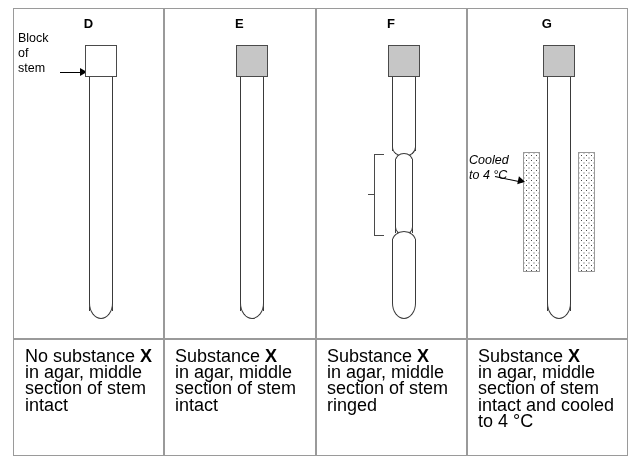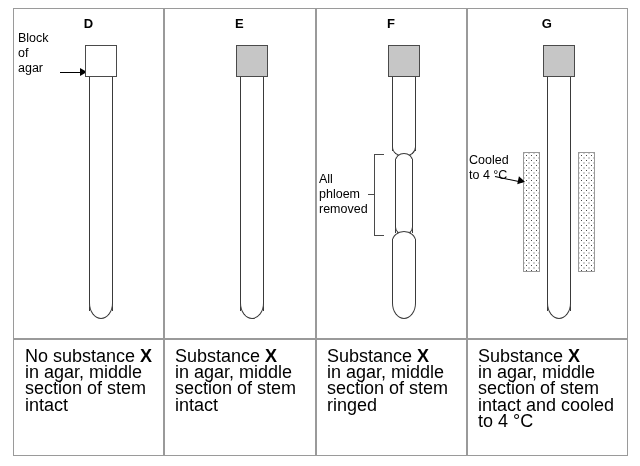--- a/index.html
+++ b/index.html
@@ -200,21 +200,21 @@
     <div class="col-sep" style="left:301px;"></div>
     <div class="col-sep" style="left:452px;"></div>
 
     <div class="row-sep"></div>
 
     <div class="panel" style="left:0px; width:149px;">
       <div class="panel-letter">D</div>
 
       <div class="label" style="left:4px; top:22px;">Block
 of
-agar</div>
+stem</div>
 
       <div class="arrow-line" style="left:46px; top:63px; width:22px;"></div>
       <div class="arrow-head" style="left:66px; top:59px;"></div>
 
       <div class="agar" style="left:71px; top:36px; width:32px; height:32px;"></div>
 
       <div class="stem" style="left:75px; top:68px; width:24px; height:234px;"></div>
       <div class="stem-bottom" style="left:75px; top:288px; width:24px; height:22px;"></div>
     </div>
 
@@ -238,37 +238,34 @@
       <div class="tube-ellipse-top" style="left:79px; top:144px; width:18px; height:8px;"></div>
       <div class="cut-tube" style="left:79px; top:150px; width:18px; height:74px; border-top:none; border-bottom:none;"></div>
       <div class="tube-ellipse-bot" style="left:79px; top:218px; width:18px; height:8px;"></div>
 
       <div class="tube-ellipse-top" style="left:76px; top:222px; width:24px; height:10px;"></div>
       <div class="stem" style="left:76px; top:230px; width:24px; height:62px;"></div>
       <div class="stem-bottom" style="left:76px; top:288px; width:24px; height:22px;"></div>
 
       <div class="bracket" style="left:58px; top:145px; width:10px; height:82px;"></div>
       <div class="bracket-tick" style="left:52px; top:185px;"></div>
-      <div class="label" style="left:3px; top:163px;">All
-phloem
-removed</div>
     </div>
 
     <div class="panel" style="left:453px; width:160px;">
       <div class="panel-letter">G</div>
 
       <div class="agar filled" style="left:76px; top:36px; width:32px; height:32px;"></div>
 
       <div class="jacket" style="left:56px; top:143px; width:17px; height:120px;"></div>
       <div class="jacket" style="left:111px; top:143px; width:17px; height:120px;"></div>
 
       <div class="stem" style="left:80px; top:68px; width:24px; height:234px;"></div>
       <div class="stem-bottom" style="left:80px; top:288px; width:24px; height:22px;"></div>
 
-      <div class="label" style="left:2px; top:144px;">Cooled
+      <div class="label" style="left:2px; top:144px;font-style:italic;">Cooled
 to 4 °C</div>
       <div class="arrow-line" style="left:28px; top:167px; width:28px; transform:rotate(12deg);"></div>
       <div class="arrow-head" style="left:51px; top:168px; transform:rotate(12deg);"></div>
     </div>
 
     <div class="caption" style="left:0px; width:149px;">
       <span>No substance </span><b>X</b><br>
       <span style="white-space:pre-line;">in agar, middle
 section of stem
 intact</span>

